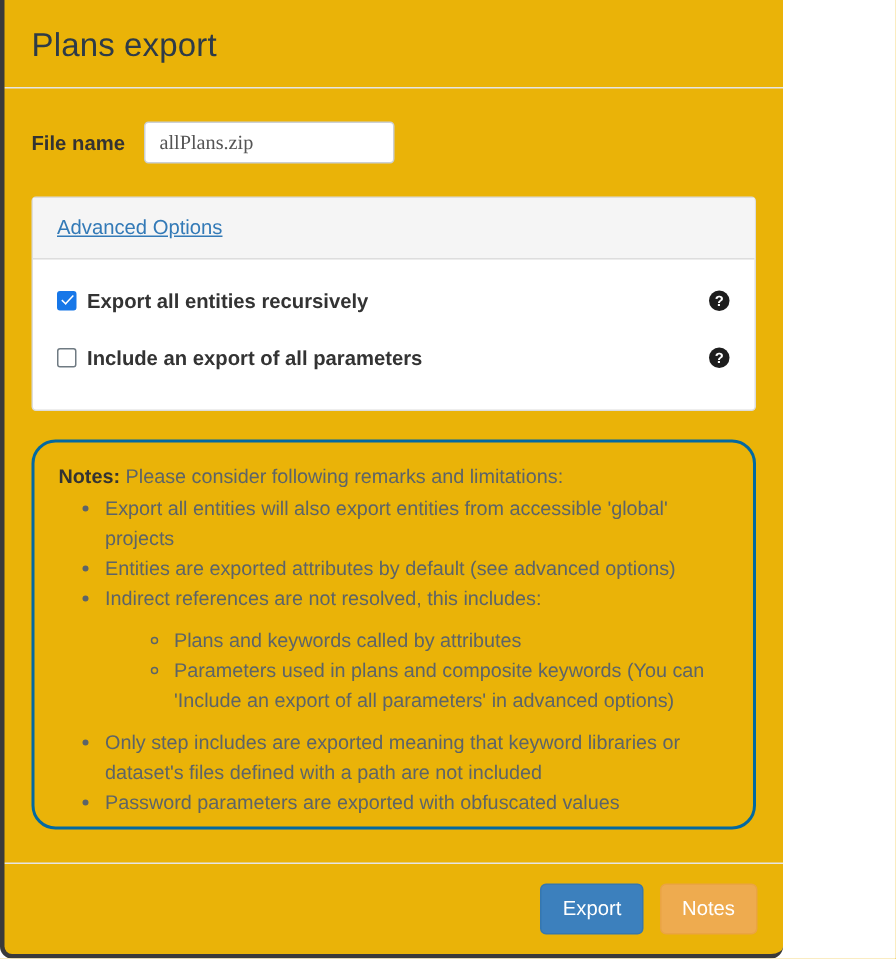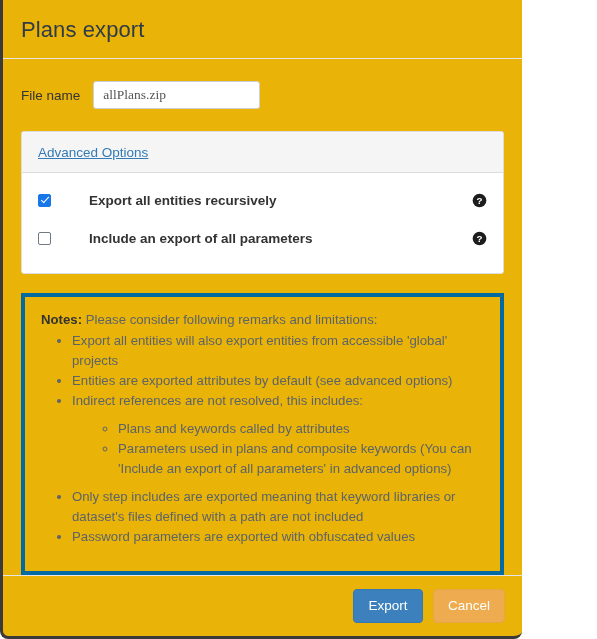--- a/index.html
+++ b/index.html
@@ -47,21 +47,21 @@
   }
 
   
   .filename-row {
     display: flex;
     align-items: center;
     margin-bottom: 22px;
   }
   .filename-label {
     font-size: 13.5px;
-    font-weight: normal;
+    font-weight: bold;
     color: #333333;
     margin-right: 13px;
     white-space: nowrap;
   }
   .filename-input {
     width: 167px;
     height: 28px;
     padding: 3px 9px;
     border: 1px solid #ccd0d4;
     border-radius: 3px;
@@ -92,21 +92,20 @@
   }
   .panel-body {
     padding: 14px 16px 22px 16px;
   }
 
   .check-row {
     display: flex;
     align-items: center;
     min-height: 26px;
     margin-bottom: 12px;
-    gap: 31px;
   }
   .check-row:last-child { margin-bottom: 0; }
 
   .cb {
     -webkit-appearance: none;
     appearance: none;
     width: 13px;
     height: 13px;
     border: 1px solid #6f7a82;
     border-radius: 2px;
@@ -140,23 +139,23 @@
   }
   .help-icon {
     flex: 0 0 auto;
     width: 15px;
     height: 15px;
     display: block;
   }
 
   
   .notes-box {
-    border: 4px solid #0369a1;
-    border-radius: 0;
-    padding: 13px 16px 24px 16px;
+    border: 2px solid #0369a1;
+    border-radius: 16px;
+    padding: 13px 16px 6px 16px;
     color: #5d6468;
     font-size: 13.2px;
     line-height: 20px;
   }
   .notes-lead { color: #5d6468; }
   .notes-lead b { color: #333333; font-weight: bold; }
   .notes-box ul {
     margin: 1px 0 0 0;
     padding-left: 31px;
     list-style-type: disc;
@@ -261,16 +260,16 @@
         </li>
         <li>Only step includes are exported meaning that keyword libraries or dataset's files defined with a path are not included</li>
         <li>Password parameters are exported with obfuscated values</li>
       </ul>
     </div>
 
   </div>
 
   <div class="modal-footer">
     <button class="btn btn-export">Export</button>
-    <button class="btn btn-cancel">Cancel</button>
+    <button class="btn btn-cancel">Notes</button>
   </div>
 
 </div>
 
 </body></html>

